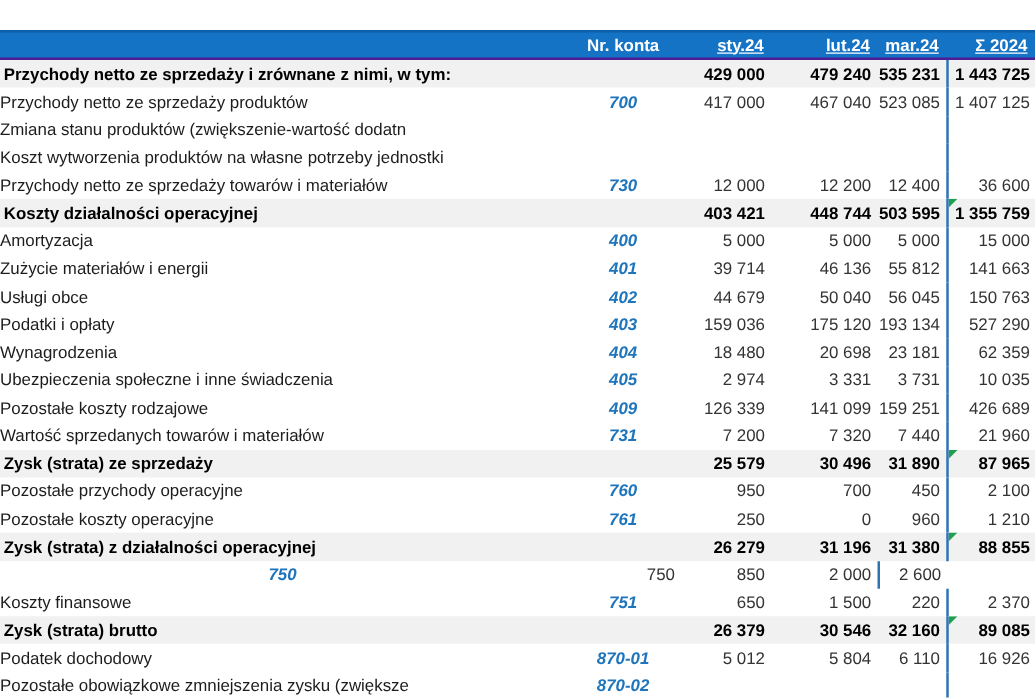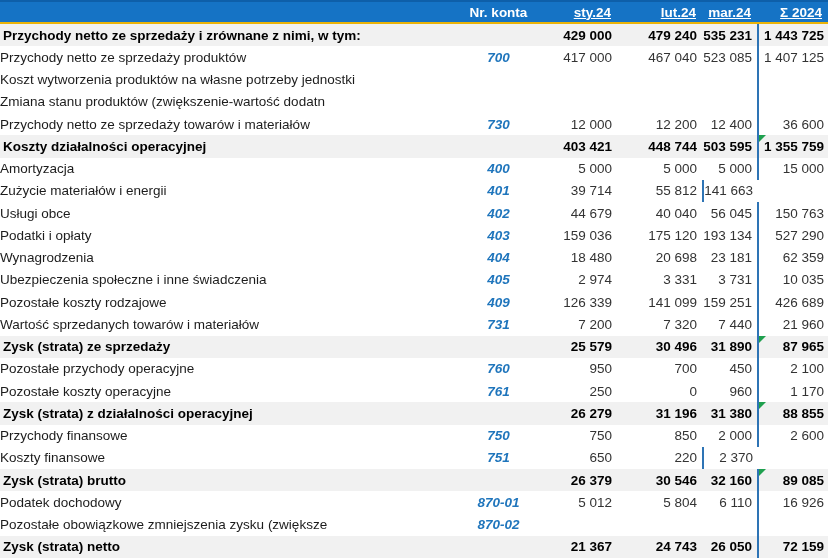--- a/index.html
+++ b/index.html
@@ -25,21 +25,22 @@
   .cell{
     display:flex;align-items:center;
     white-space:nowrap;overflow:hidden;
     font-size:13.5px;color:var(--value-ink);
   }
   
   .row.header{
     height:24px;
     background:var(--header-bg);
     border-top:2px solid var(--header-top);
-    border-bottom:2px solid #eab308;
+    border-bottom:2px solid #4c1d95;
+    margin-top:24px;
   }
   .row.header .cell{color:#ffffff;font-weight:700;}
   .row.header .hmonth,.row.header .hsum{justify-content:flex-end;padding-right:6px;text-decoration:underline;}
   .row.header .hacct{justify-content:center;}
   
   .label{color:#1c1c1c;}
   .acct{
     justify-content:center;
     color:var(--account-blue);
     font-weight:700;font-style:italic;
@@ -85,30 +86,30 @@
     <div class="row">
       <div class="cell label">Przychody netto ze sprzedaży produktów</div>
       <div class="cell acct">700</div>
       <div class="cell val">417 000</div>
       <div class="cell val">467 040</div>
       <div class="cell val">523 085</div>
       <div class="cell sum">1 407 125</div>
     </div>
 
     <div class="row">
+      <div class="cell label">Zmiana stanu produktów (zwiększenie-wartość dodatn</div>
+      <div class="cell acct"></div>
+      <div class="cell val"></div>
+      <div class="cell val"></div>
+      <div class="cell val"></div>
+      <div class="cell sum"></div>
+    </div>
+
+    <div class="row">
       <div class="cell label">Koszt wytworzenia produktów na własne potrzeby jednostki</div>
-      <div class="cell acct"></div>
-      <div class="cell val"></div>
-      <div class="cell val"></div>
-      <div class="cell val"></div>
-      <div class="cell sum"></div>
-    </div>
-
-    <div class="row">
-      <div class="cell label">Zmiana stanu produktów (zwiększenie-wartość dodatn</div>
       <div class="cell acct"></div>
       <div class="cell val"></div>
       <div class="cell val"></div>
       <div class="cell val"></div>
       <div class="cell sum"></div>
     </div>
 
     <div class="row">
       <div class="cell label">Przychody netto ze sprzedaży towarów i materiałów</div>
       <div class="cell acct">730</div>
@@ -133,29 +134,30 @@
       <div class="cell val">5 000</div>
       <div class="cell val">5 000</div>
       <div class="cell val">5 000</div>
       <div class="cell sum">15 000</div>
     </div>
 
     <div class="row">
       <div class="cell label">Zużycie materiałów i energii</div>
       <div class="cell acct">401</div>
       <div class="cell val">39 714</div>
+      <div class="cell val">46 136</div>
       <div class="cell val">55 812</div>
       <div class="cell sum">141 663</div>
     </div>
 
     <div class="row">
       <div class="cell label">Usługi obce</div>
       <div class="cell acct">402</div>
       <div class="cell val">44 679</div>
-      <div class="cell val">40 040</div>
+      <div class="cell val">50 040</div>
       <div class="cell val">56 045</div>
       <div class="cell sum">150 763</div>
     </div>
 
     <div class="row">
       <div class="cell label">Podatki i opłaty</div>
       <div class="cell acct">403</div>
       <div class="cell val">159 036</div>
       <div class="cell val">175 120</div>
       <div class="cell val">193 134</div>
@@ -215,45 +217,45 @@
       <div class="cell val">450</div>
       <div class="cell sum">2 100</div>
     </div>
 
     <div class="row">
       <div class="cell label">Pozostałe koszty operacyjne</div>
       <div class="cell acct">761</div>
       <div class="cell val">250</div>
       <div class="cell val">0</div>
       <div class="cell val">960</div>
-      <div class="cell sum">1 170</div>
+      <div class="cell sum">1 210</div>
     </div>
 
     <div class="row bold">
       <div class="cell label">Zysk (strata) z działalności operacyjnej</div>
       <div class="cell acct"></div>
       <div class="cell val">26 279</div>
       <div class="cell val">31 196</div>
       <div class="cell val">31 380</div>
       <div class="cell sum tri">88 855</div>
     </div>
 
     <div class="row">
-      <div class="cell label">Przychody finansowe</div>
       <div class="cell acct">750</div>
       <div class="cell val">750</div>
       <div class="cell val">850</div>
       <div class="cell val">2 000</div>
       <div class="cell sum">2 600</div>
     </div>
 
     <div class="row">
       <div class="cell label">Koszty finansowe</div>
       <div class="cell acct">751</div>
       <div class="cell val">650</div>
+      <div class="cell val">1 500</div>
       <div class="cell val">220</div>
       <div class="cell sum">2 370</div>
     </div>
 
     <div class="row bold">
       <div class="cell label">Zysk (strata) brutto</div>
       <div class="cell acct"></div>
       <div class="cell val">26 379</div>
       <div class="cell val">30 546</div>
       <div class="cell val">32 160</div>

